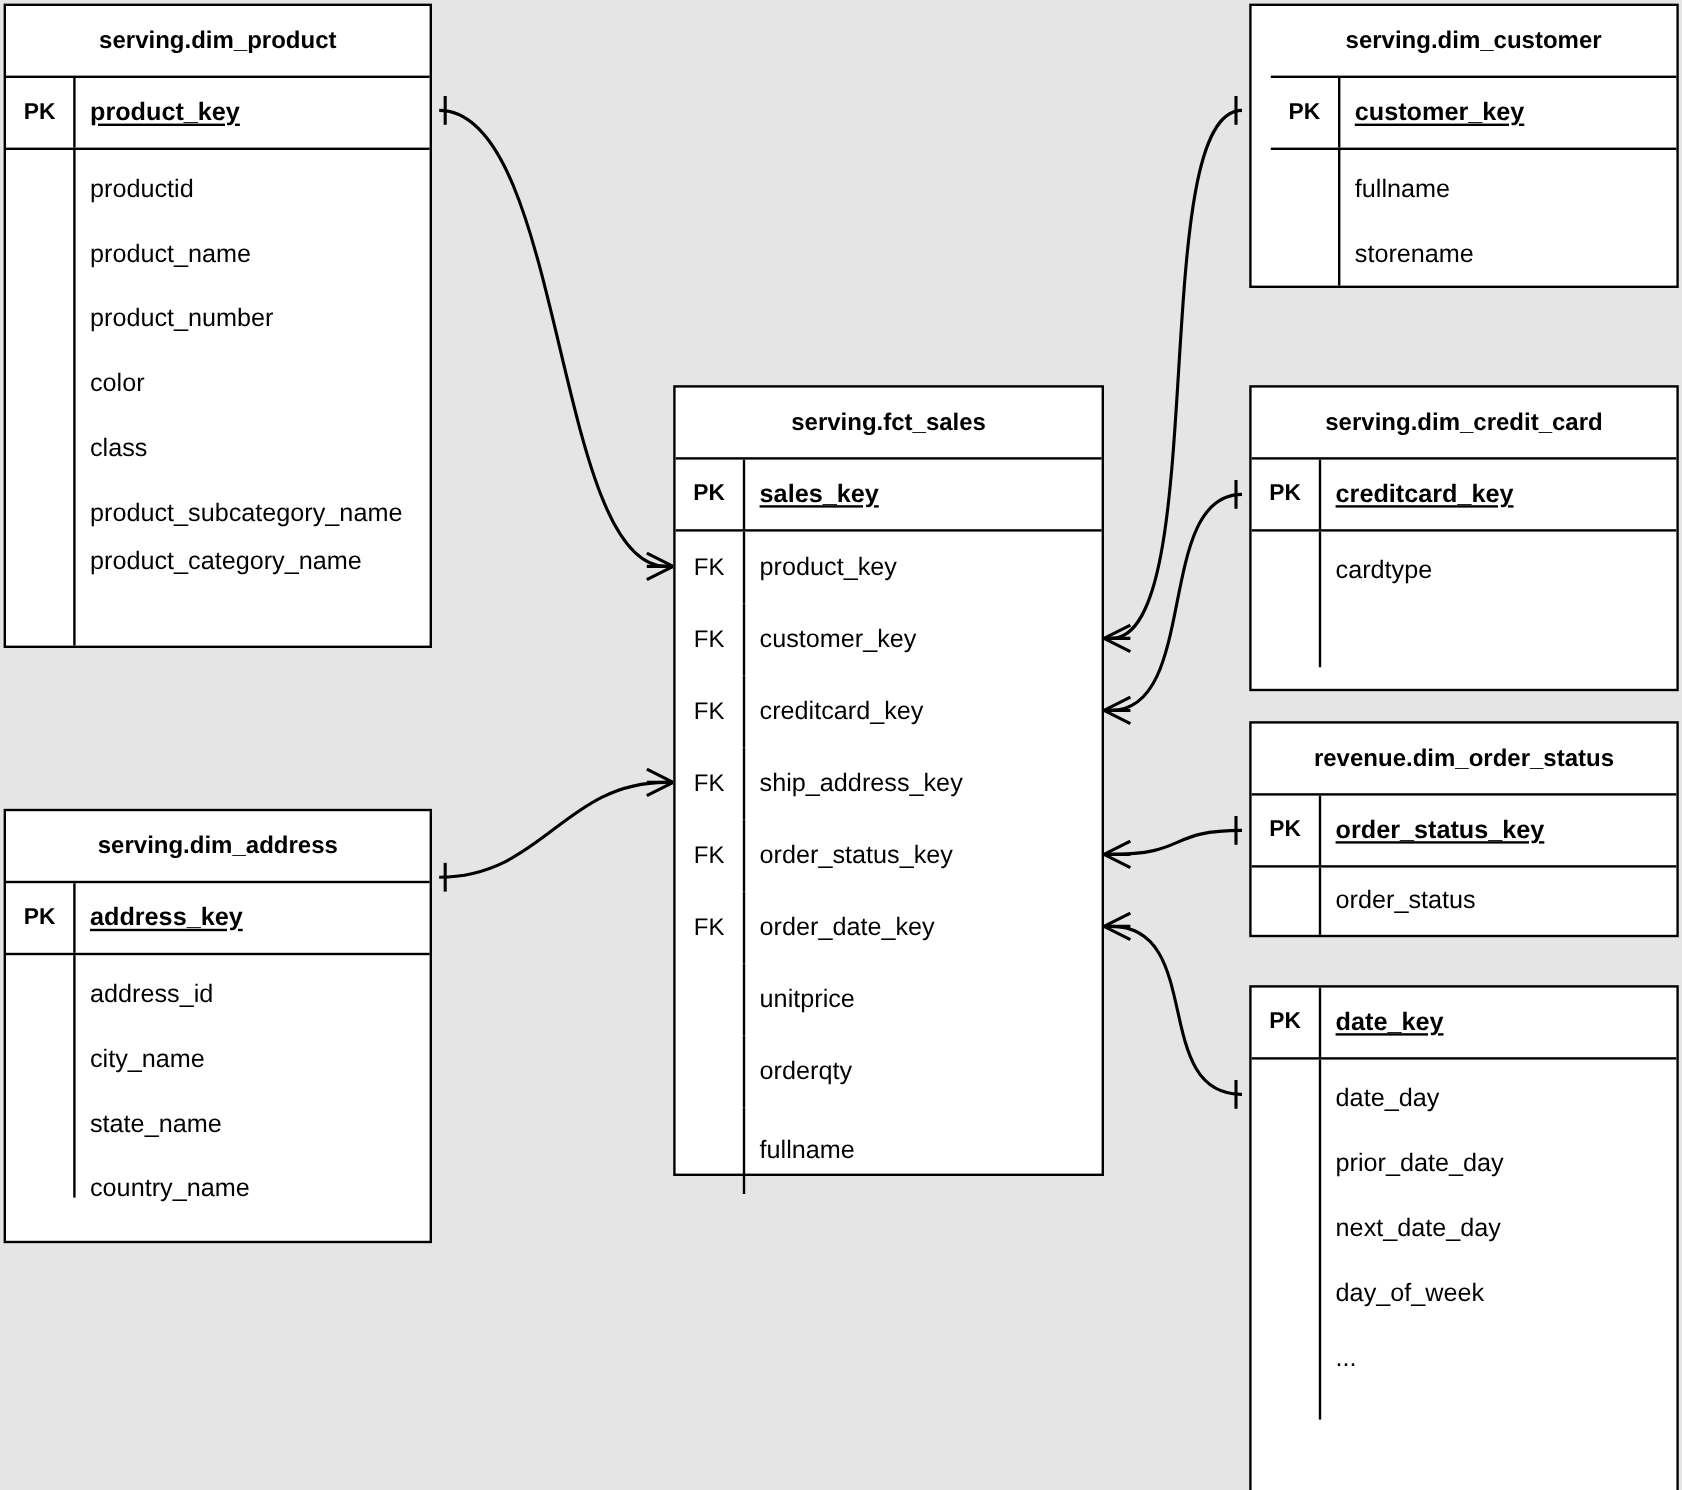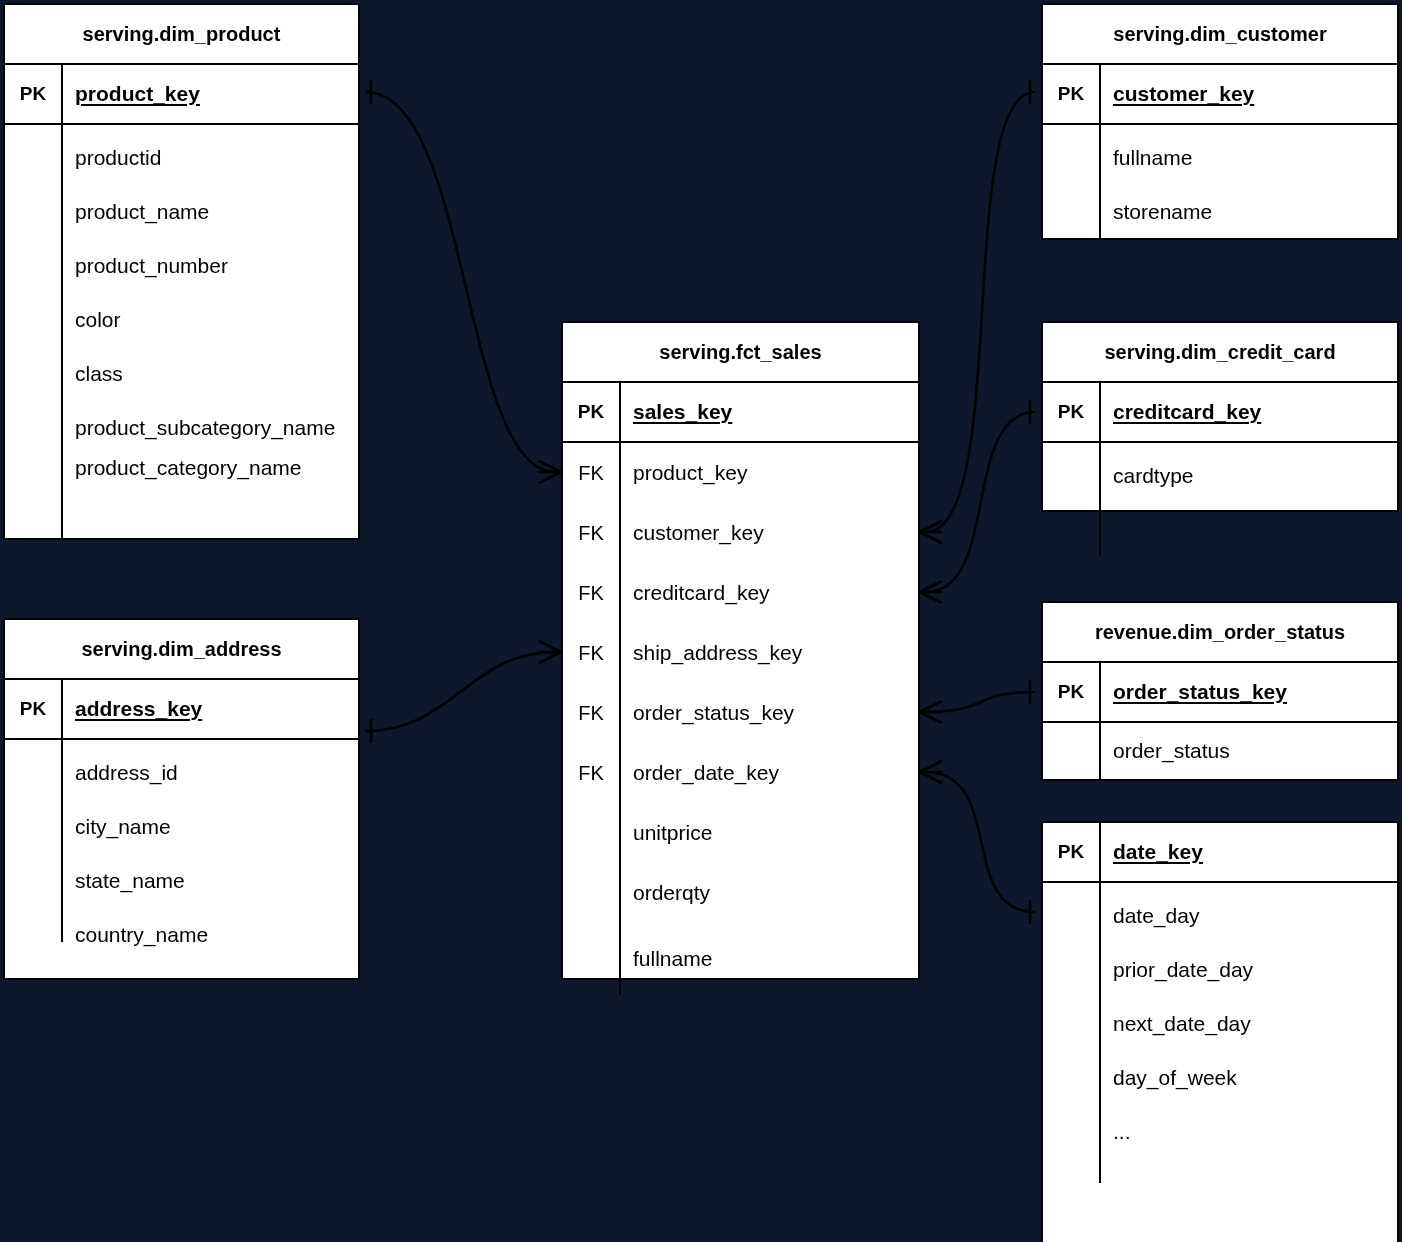--- a/index.html
+++ b/index.html
@@ -9,21 +9,21 @@
     background: #ffffff;
   }
   body {
     font-family: "Liberation Sans", sans-serif;
     -webkit-font-smoothing: antialiased;
   }
   #canvas {
     position: relative;
     width: 1402px;
     height: 1242px;
-    background: #0f172a;
+    background: #e5e5e5;
     overflow: hidden;
   }
   #links {
     position: absolute;
     left: 0;
     top: 0;
     width: 1402px;
     height: 1242px;
     pointer-events: none;
   }
@@ -182,21 +182,21 @@
         <div class="attr">product_name</div>
         <div class="attr">product_number</div>
         <div class="attr">color</div>
         <div class="attr">class</div>
         <div class="attr" style="padding-bottom:4px;">product_subcategory_name</div>
         <div class="attr" style="padding-top:10px;">product_category_name</div>
       </div>
     </div>
   </div>
 
-  <div class="entity" style="left:3px; top:618px; width:357px; height:362px;">
+  <div class="entity" style="left:3px; top:674px; width:357px; height:362px;">
     <div class="ent-title">serving.dim_address</div>
     <div class="row pk-row">
       <div class="keycell">PK</div>
       <div class="namecell pk-name"><span>address_key</span></div>
     </div>
     <div class="attr-block" style="height:202px;">
       <div class="attr-gutter"></div>
       <div class="attr-list">
         <div class="attr">address_id</div>
         <div class="attr">city_name</div>
@@ -243,36 +243,36 @@
     <div class="fk-row">
       <div class="fk-key"></div>
       <div class="fk-name">orderqty</div>
     </div>
     <div class="fk-row" style="height:72px;">
       <div class="fk-key"></div>
       <div class="fk-name">fullname</div>
     </div>
   </div>
 
-  <div class="entity" style="left:1041px; top:3px; width:358px; height:237px;">
+  <div class="entity" style="left:1041px; top:3px; width:358px; height:237px;padding-left:16px;">
     <div class="ent-title">serving.dim_customer</div>
     <div class="row pk-row">
       <div class="keycell">PK</div>
       <div class="namecell pk-name"><span>customer_key</span></div>
     </div>
     <div class="attr-block" style="height:113px;">
       <div class="attr-gutter"></div>
       <div class="attr-list">
         <div class="attr">fullname</div>
         <div class="attr">storename</div>
       </div>
     </div>
   </div>
 
-  <div class="entity" style="left:1041px; top:321px; width:358px; height:191px;">
+  <div class="entity" style="left:1041px; top:321px; width:358px; height:255px;">
     <div class="ent-title">serving.dim_credit_card</div>
     <div class="row pk-row">
       <div class="keycell">PK</div>
       <div class="namecell pk-name"><span>creditcard_key</span></div>
     </div>
     <div class="attr-block" style="height:113px;">
       <div class="attr-gutter"></div>
       <div class="attr-list">
         <div class="attr">cardtype</div>
       </div>

